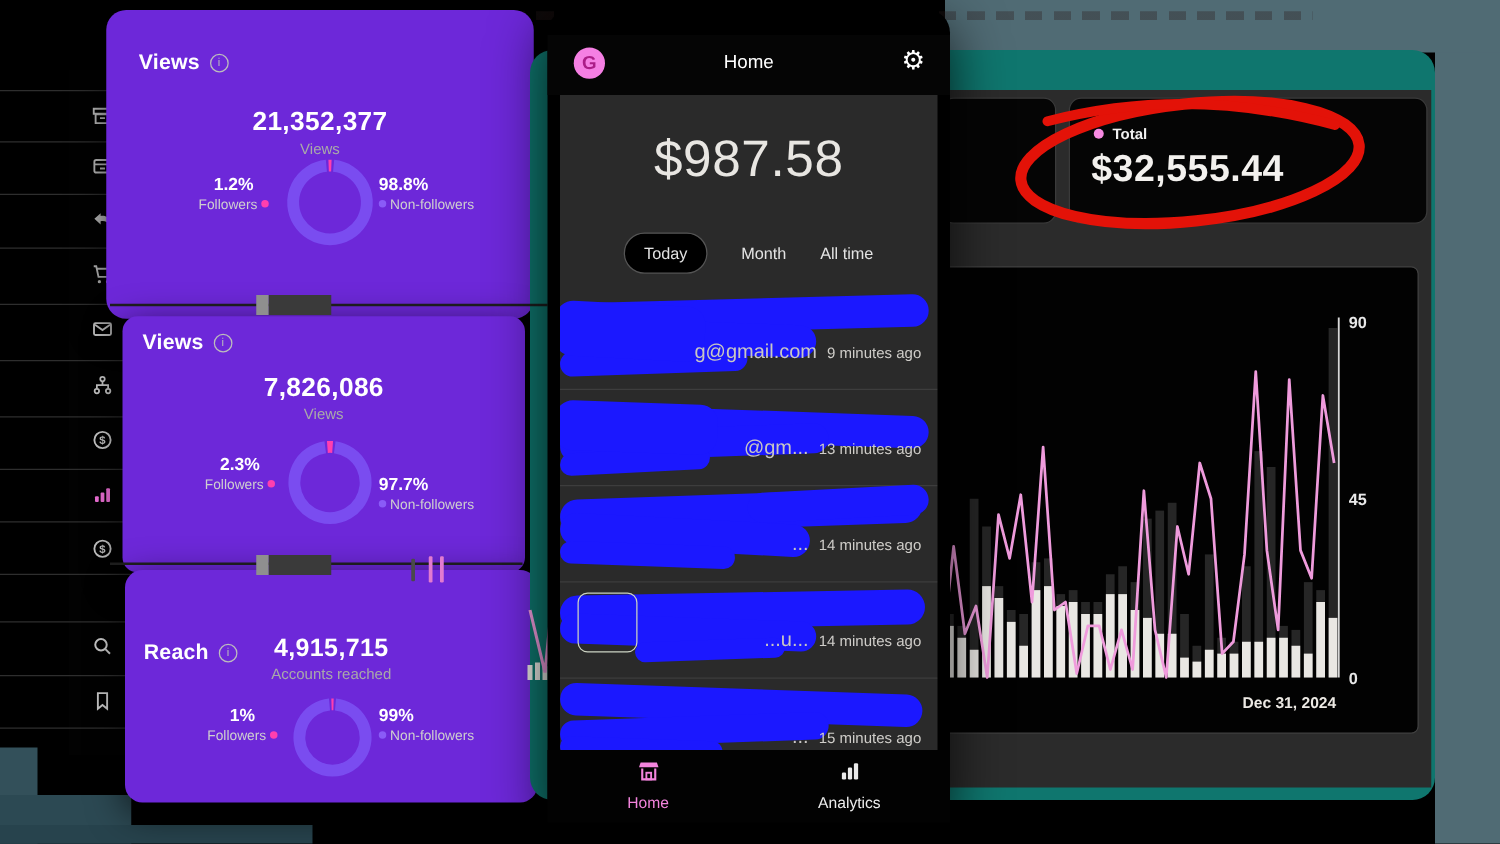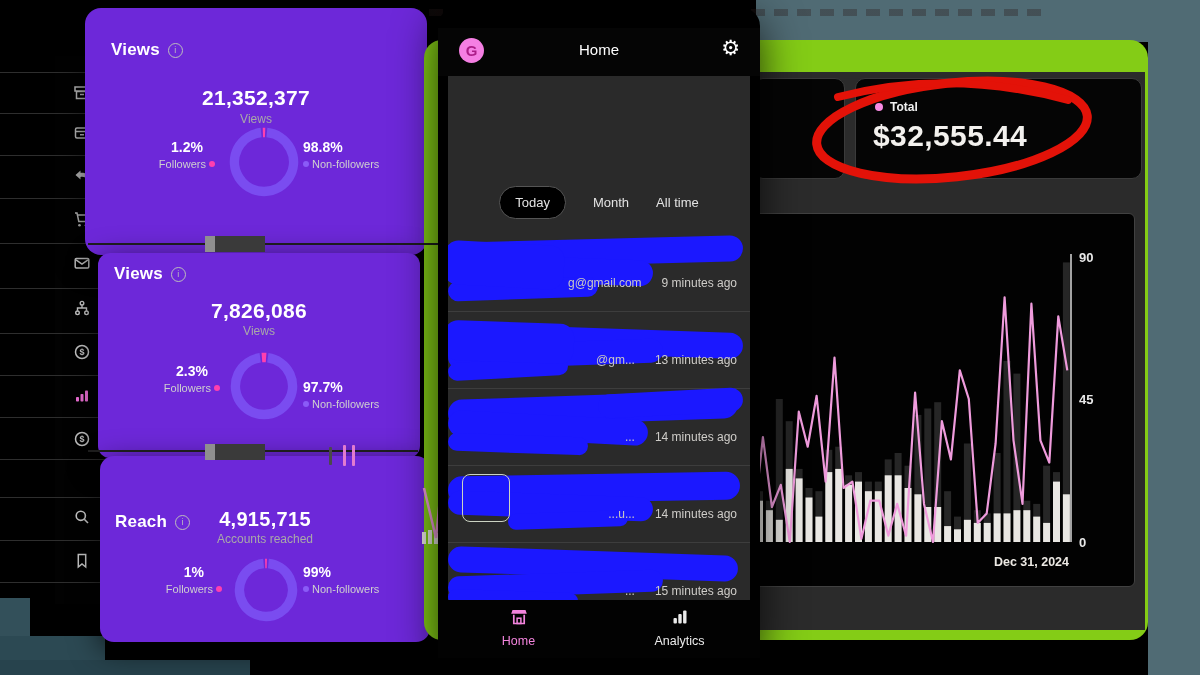--- a/index.html
+++ b/index.html
@@ -36,30 +36,30 @@
   #gear{position:absolute;right:20px;top:8px;color:#fff;font-size:21px;}
   #phone-body{position:absolute;left:10px;top:68px;width:302px;height:524px;background:#2a2a2a;}
   #balance{position:absolute;left:0;top:28px;width:100%;text-align:center;color:#e8e6e2;font-size:41px;font-weight:500;letter-spacing:.5px;}
   #tabs-row{position:absolute;left:0;top:110px;width:100%;display:flex;justify-content:center;align-items:center;gap:27px;}
   .tab{color:#e3e3e3;font-size:13px;}
   .tab.active{background:#000000;border:1px solid #555;border-radius:17px;padding:8px 15px;}
   #txn-list{position:absolute;left:0;top:159px;width:100%;height:365px;overflow:hidden;}
   .txn-row{position:relative;width:100%;height:76px;border-bottom:1px solid #3d3d3d;}
   .scribble{position:absolute;background:#1b18ff;border-radius:14px;}
   .txn-text{position:absolute;right:13px;top:38px;white-space:nowrap;z-index:3;}
-  .txn-frag{color:#c9c7c3;font-size:12px;margin-right:20px;}
+  .txn-frag{color:#c9c7c3;font-size:16px;margin-right:8px;}
   .txn-time{color:#cfcdc9;font-size:12px;}
   .avatar-box{position:absolute;left:14px;top:8px;width:46px;height:46px;border:1.5px solid #ccd3c3;border-radius:8px;z-index:3;}
   #phone-nav{position:absolute;left:0;top:592px;width:100%;height:58px;background:#020202;display:flex;justify-content:space-around;align-items:flex-start;padding-top:7px;box-sizing:border-box;}
   .nav-item{text-align:center;width:80px;}
   .nav-item .nv-lbl{font-size:12.5px;color:#ececec;margin-top:3px;}
   .nav-item.active .nv-lbl{color:#f384dd;}
 
   
-  #dash{left:424px;top:40px;width:724px;height:600px;background:#84cc16;border-radius:18px;z-index:2;}
+  #dash{left:424px;top:40px;width:724px;height:600px;background:#0f766e;border-radius:18px;z-index:2;}
   #dash-gray{position:absolute;left:329px;top:32px;width:392px;height:558px;background:#2b2b2b;}
   .card{position:absolute;background:#050505;border:1px solid #3a3a3a;border-radius:10px;}
   #total-label-row{position:absolute;left:19px;top:21px;display:flex;align-items:center;gap:7px;}
   #total-label{color:#f0f0f0;font-size:12px;font-weight:600;}
   #total-value{position:absolute;left:17px;top:40px;color:#f3f1ee;font-size:30px;font-weight:600;letter-spacing:.4px;}
   #chart-card{position:absolute;left:316px;top:173px;width:393px;height:372px;background:#020202;border:1px solid #414141;border-radius:6px;}
 
   
   .scroll-line{background:#1d1d1d;height:2px;z-index:3;}
   .scroll-handle-a{background:#8f8f8f;z-index:3;}
@@ -316,20 +316,21 @@
     <path d="M 38 25 Q 150 -4 268 28" fill="none" stroke="#e31208" stroke-width="8" stroke-linecap="round"></path>
   </svg>
 
   <div class="abs" id="phone">
     <div id="phone-top">
       <div id="g-logo">G</div>
       <div id="phone-title">Home</div>
       <div id="gear">⚙</div>
     </div>
     <div id="phone-body">
+      <div id="balance">$987.58</div>
       <div id="tabs-row">
           <span class="tab active">Today</span>
           <span class="tab">Month</span>
           <span class="tab">All time</span>
         </div>
       <div id="txn-list">
           <div class="txn-row">
             <div class="scribble" style="left: 0px; top: 4px; width: 295px; height: 26px; transform: rotate(-1.5deg);"></div>
             <div class="scribble" style="left: 0px; top: 22px; width: 205px; height: 26px; transform: rotate(2deg);"></div>
             <div class="scribble" style="left: 0px; top: 44px; width: 150px; height: 20px; transform: rotate(-2deg);"></div>

